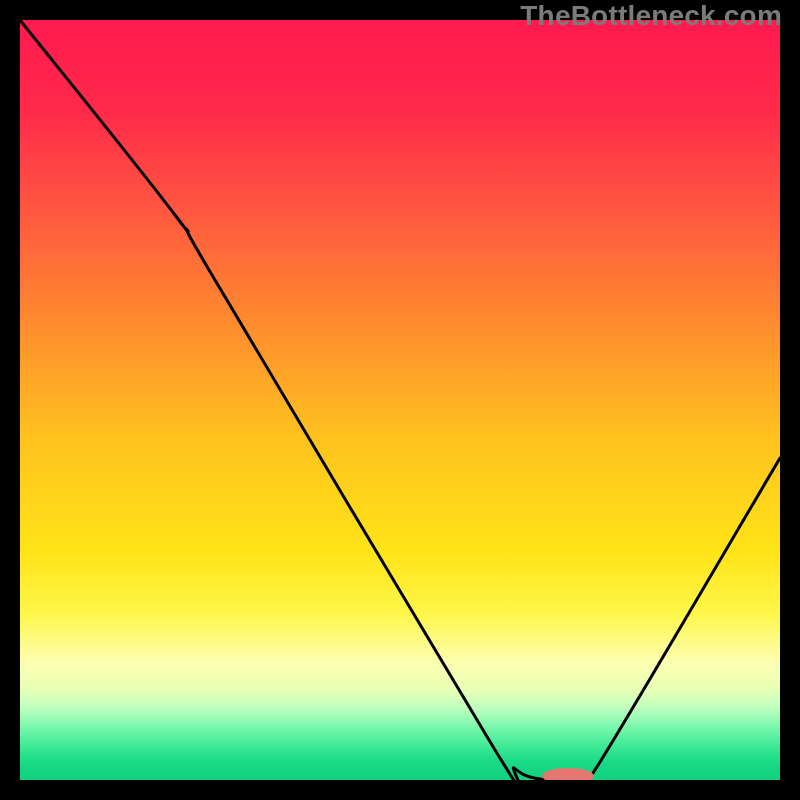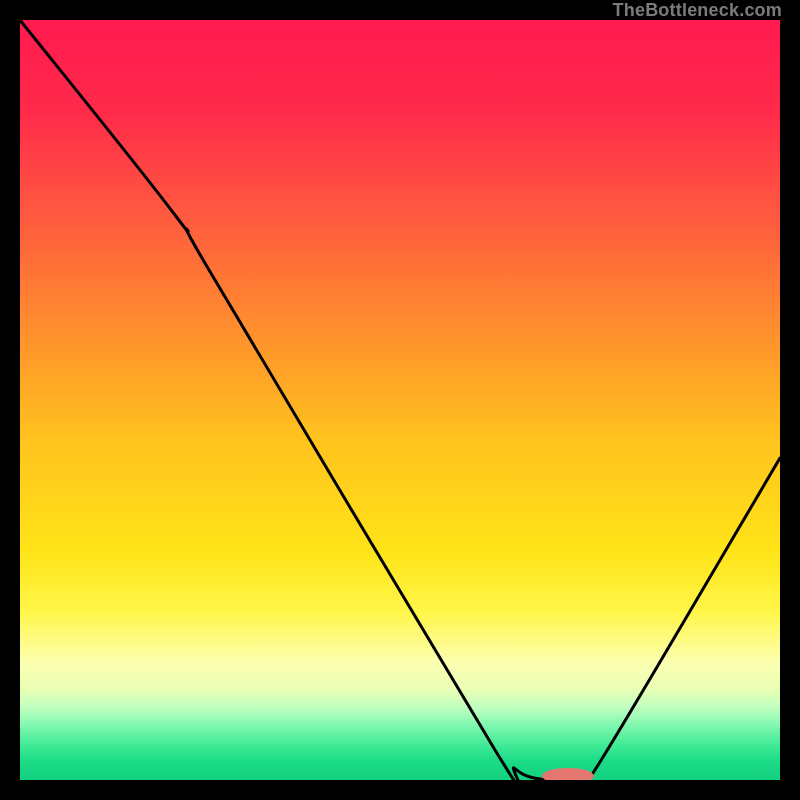--- a/index.html
+++ b/index.html
@@ -24,21 +24,21 @@
     top: 4px;
     width: 760px;
     height: 760px;
     overflow: hidden;
   }
   .watermark {
     position: absolute;
     top: 0px;
     right: 18px;
     font-family: Arial, Helvetica, sans-serif;
-    font-size: 18px;
+    font-size: 28px;
     font-weight: 600;
     color: #7b7b7b;
     letter-spacing: 0.2px;
     user-select: none;
   }
   svg {
     display: block;
   }
 </style>
 </head>

